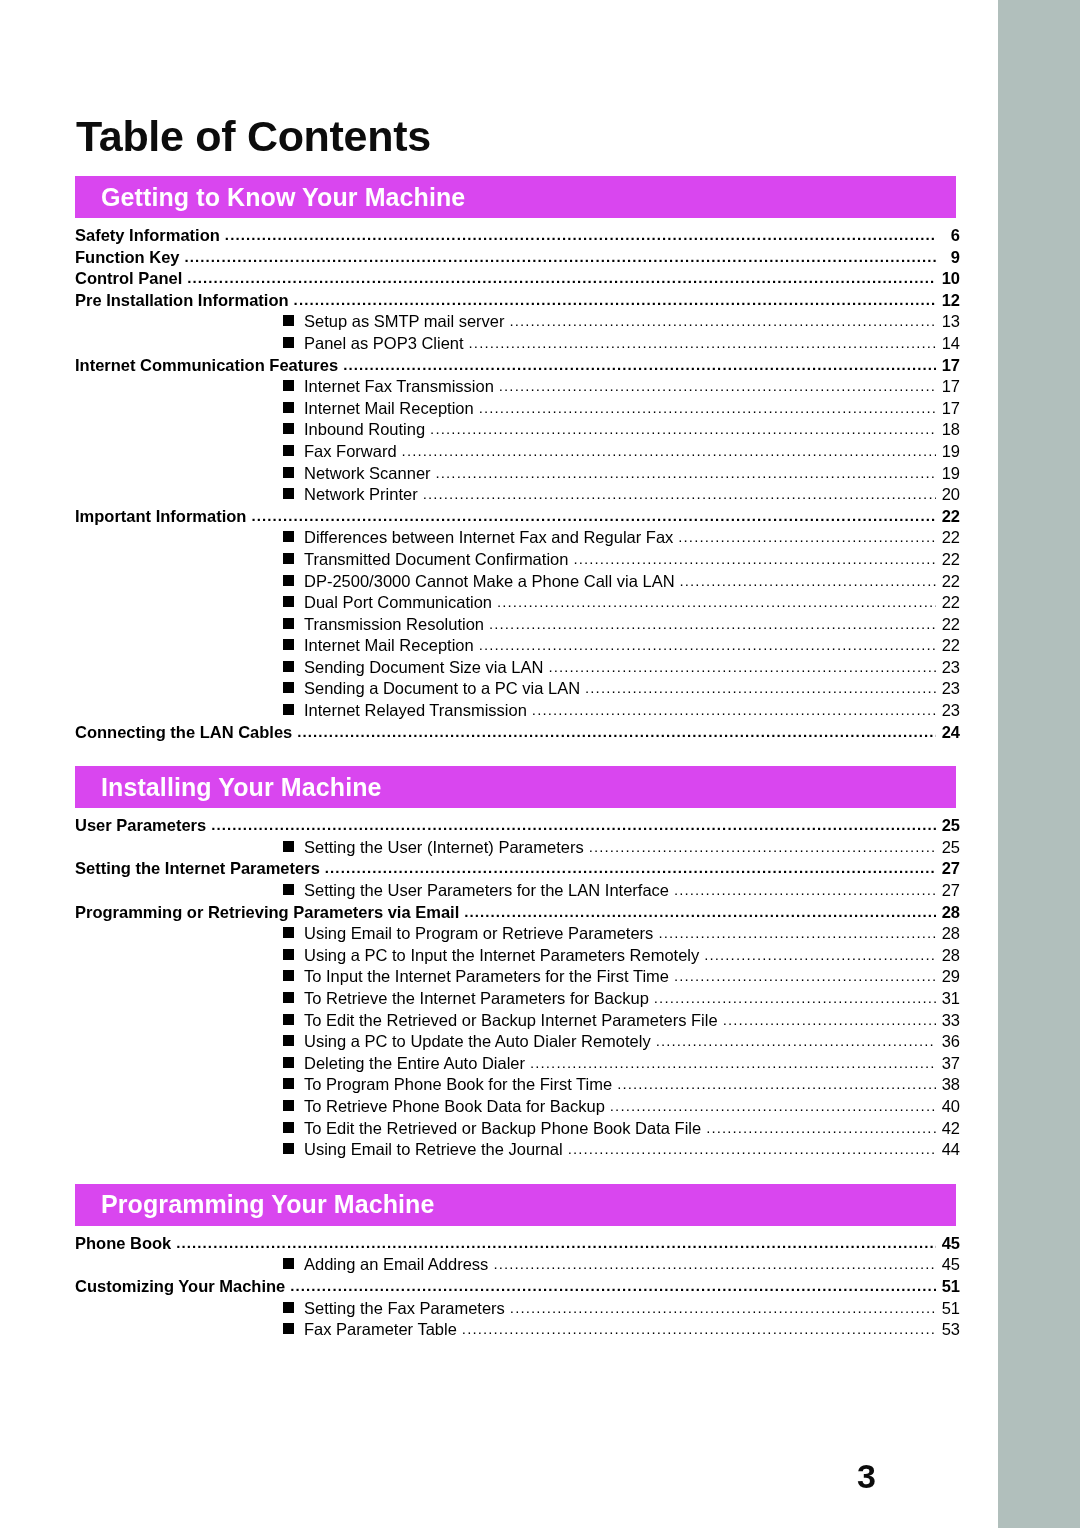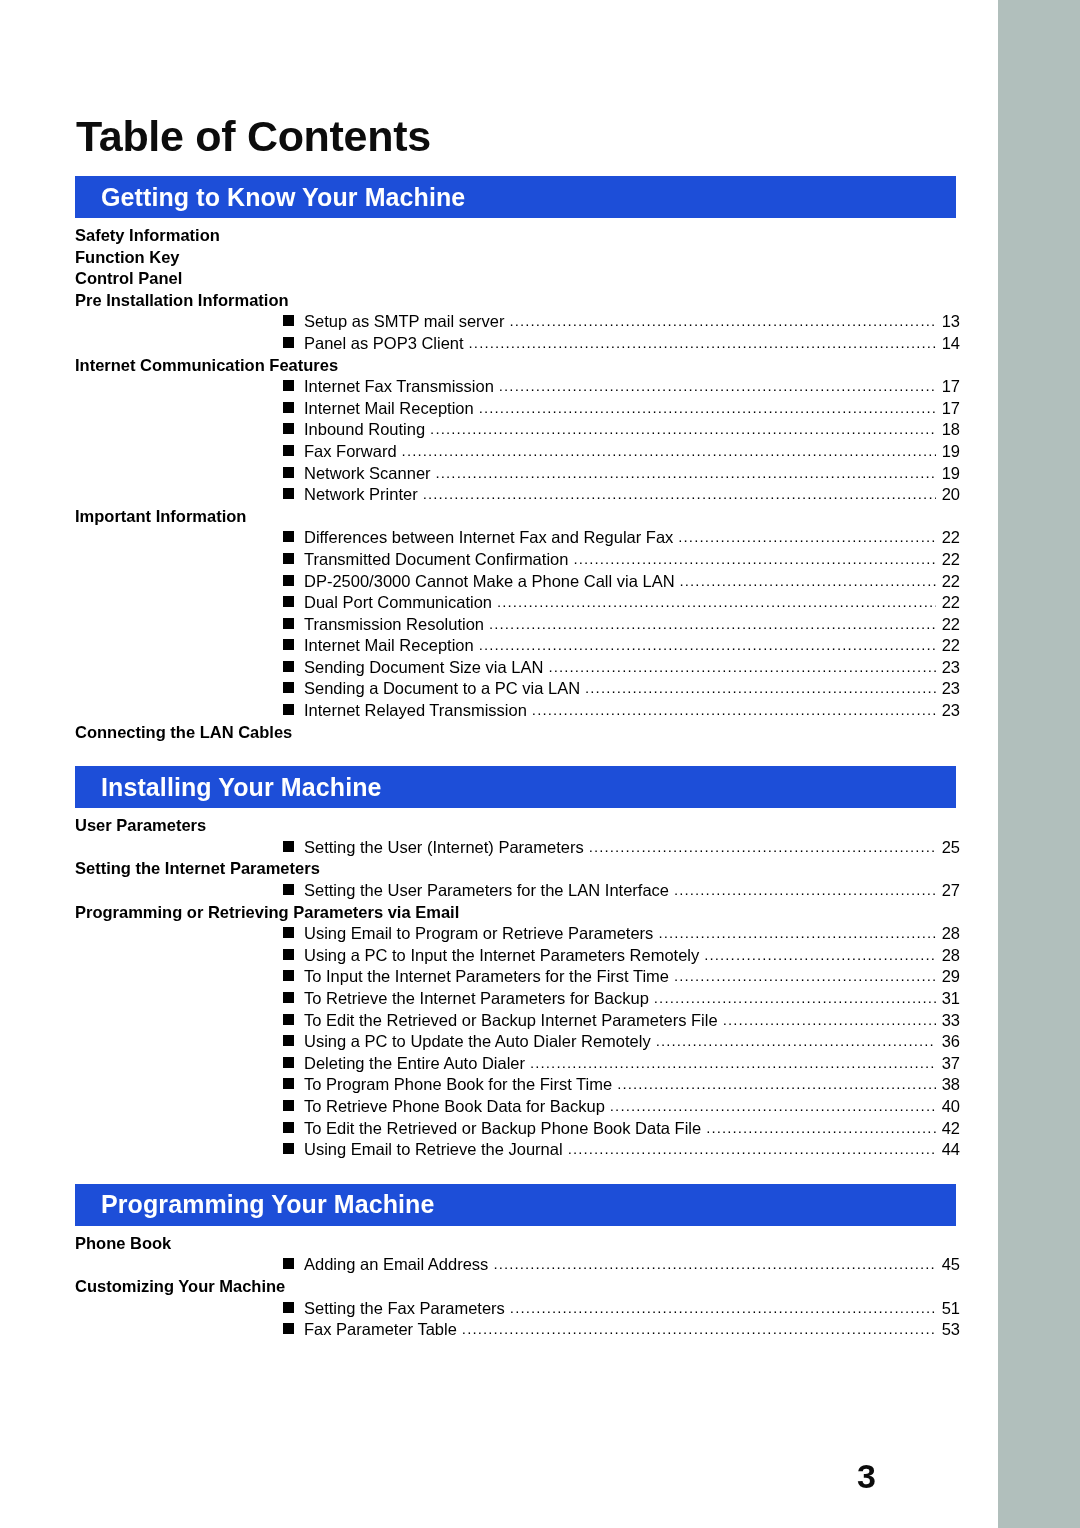--- a/index.html
+++ b/index.html
@@ -52,21 +52,21 @@
     left: 0;
     top: 176px;
     width: 998px;
   }
 
   .section { margin: 0; }
 
   .section-bar {
     margin: 0 0 0 75px;
     width: 881px;
-    background: #1d4ed8;
+    background: #d946ef;
     height: 42px;
     display: flex;
     align-items: center;
     box-sizing: border-box;
     padding-left: 26px;
   }
   .section-bar .section-title {
     color: #ffffff;
     font-size: 25px;
     font-weight: bold;
@@ -81,21 +81,21 @@
   }
 
   .entry {
     display: flex;
     align-items: baseline;
     height: 21.6px;
     font-size: 16.5px;
     white-space: nowrap;
     overflow: hidden;
   }
-  .entry.lvl1 { padding-left: 75px; font-weight: bold; flex-direction: column; }
+  .entry.lvl1 { padding-left: 75px; font-weight: bold; }
   .entry.lvl2 { padding-left: 283px; font-weight: normal; }
 
   .entry .bullet {
     display: inline-block;
     width: 11px;
     height: 11px;
     background: #000000;
     margin-right: 10px;
     flex: 0 0 auto;
     position: relative;

